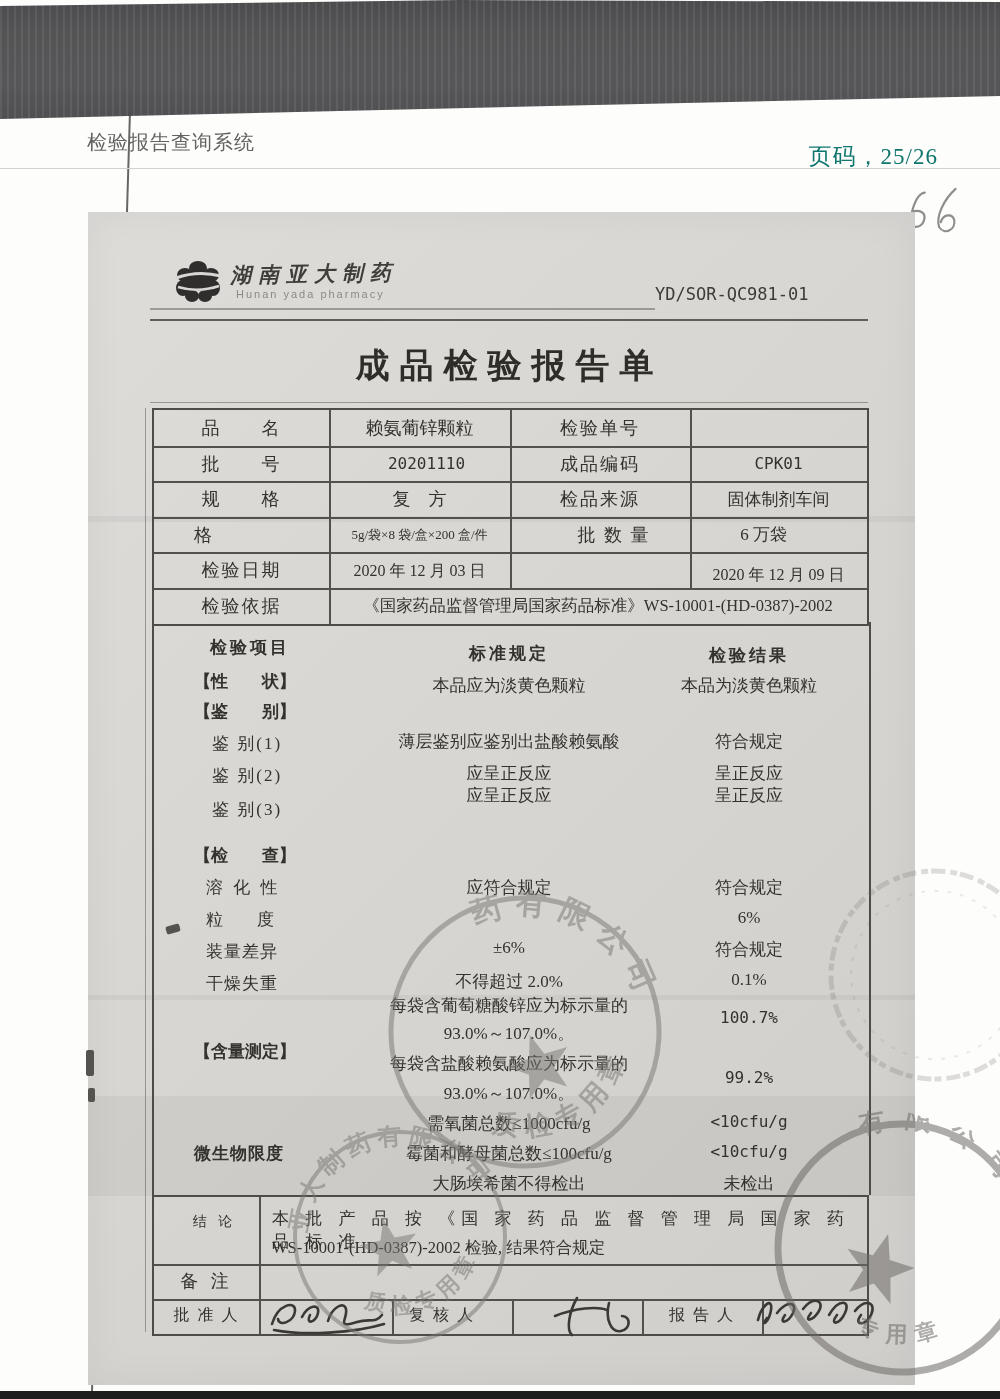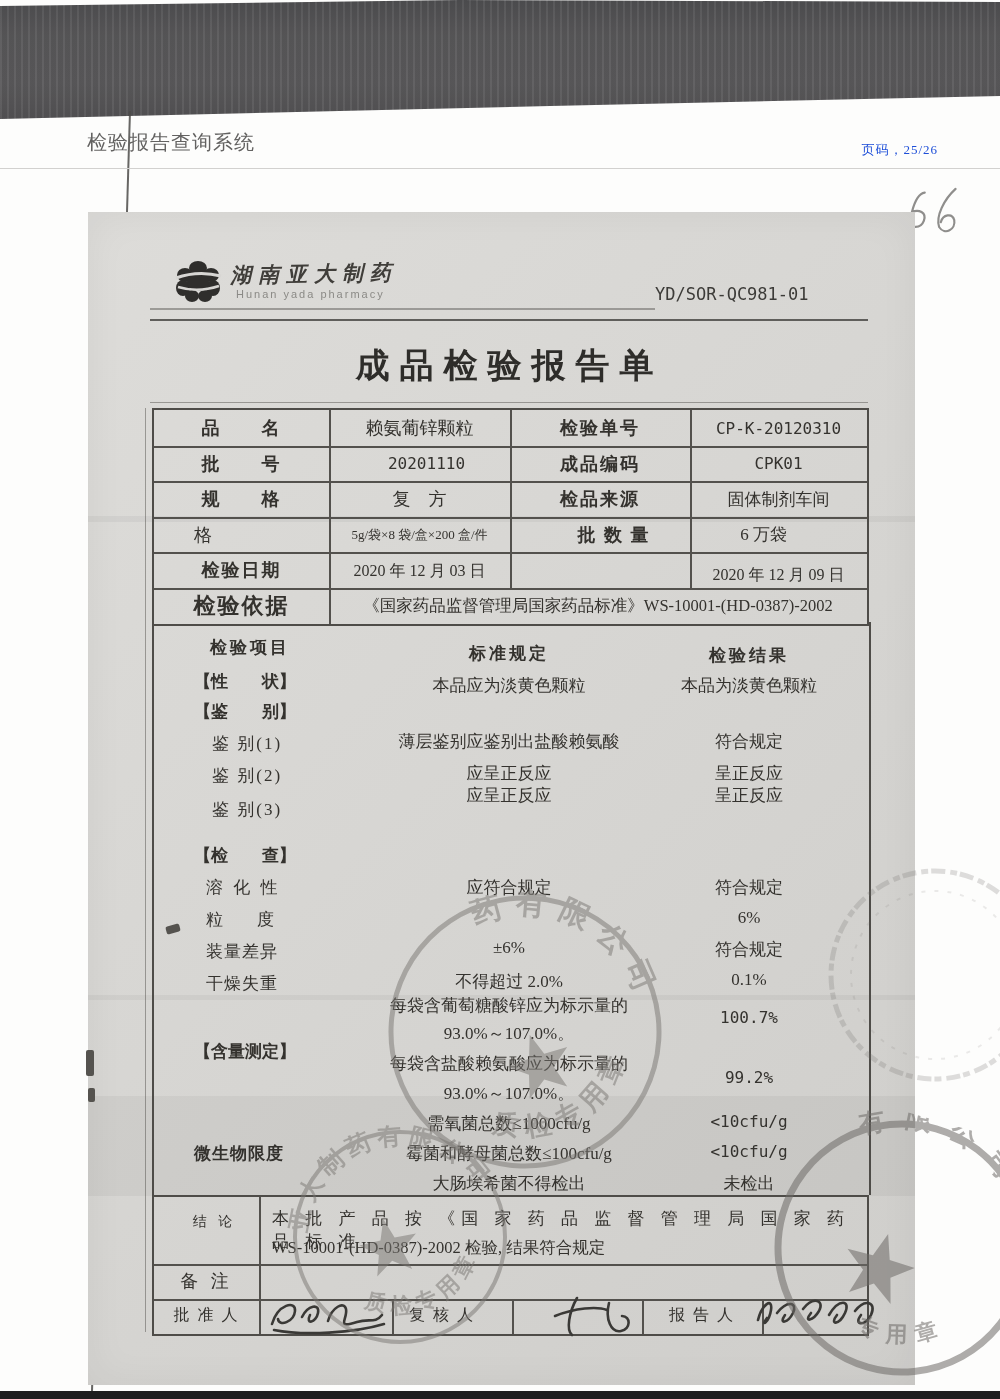--- a/index.html
+++ b/index.html
@@ -11,21 +11,21 @@
     clip-path:polygon(0 6px,46% 0,100% 2px,100% 96px,55% 106px,0 119px);}
   .scan-band-top:after{content:"";position:absolute;inset:0;
     background:repeating-linear-gradient(90deg,rgba(255,255,255,.05) 0 2px,rgba(0,0,0,.05) 2px 7px);}
   .scan-band-bottom{position:absolute;left:0;top:1391px;width:100%;height:8px;background:#1e1e1f;}
   .scan-vline{position:absolute;left:129px;top:111px;width:2px;height:1292px;background:#4c4b49;
     transform:rotate(1.7deg);transform-origin:top left;opacity:.85;}
   .header-rule{position:absolute;left:0;top:168px;width:1000px;height:1px;background:#d2d1cf;}
   .smudge{position:absolute;background:#55534f;border-radius:2px;}
   
   .sys-title{position:absolute;left:87px;top:129px;font-size:20px;color:#636261;letter-spacing:1px;}
-  .page-no{position:absolute;right:62px;top:141px;font-size:13px;color:#1d4ed8;letter-spacing:1px;}
+  .page-no{position:absolute;right:62px;top:141px;font-size:23px;color:#0f766e;letter-spacing:1px;}
   
   .paper{position:absolute;left:88px;top:212px;width:827px;height:1173px;
     background:linear-gradient(135deg,#dddcd9 0%,#d7d6d3 45%,#cfcecb 100%);
     box-shadow:inset 0 0 40px rgba(0,0,0,.05);}
   .streak{position:absolute;left:88px;width:827px;background:rgba(40,40,40,.05);}
   
   .logo{position:absolute;left:172px;top:258px;}
   .co-cn{position:absolute;left:230px;top:260px;font-size:21px;font-weight:bold;font-style:italic;
     letter-spacing:7px;color:#403e3a;transform:rotate(-1deg);}
   .co-en{position:absolute;left:236px;top:288px;font-size:11px;color:#8b8a86;letter-spacing:2px;
@@ -35,21 +35,21 @@
   .rule1{position:absolute;left:150px;top:308px;width:505px;height:2px;background:#716f6c;opacity:.6;}
   .rule2{position:absolute;left:150px;top:319px;width:718px;height:2px;background:#5f5e5b;}
   .doc-title{position:absolute;left:152px;top:343px;width:715px;text-align:center;
     font-size:34px;font-weight:bold;letter-spacing:10px;color:#2e2d2a;}
   
   .frame{position:absolute;border:2px solid #4e4c48;}
   .ghost-line{position:absolute;background:rgba(70,68,64,.45);}
   .cell{position:absolute;text-align:center;}
   .hline{position:absolute;left:0;height:2px;background:#53514d;width:100%;}
   .vline{position:absolute;top:0;width:2px;background:#53514d;}
-  .lbl{letter-spacing:2px;font-weight:bold;}
+  .lbl{letter-spacing:2px;}
   .mono{font-family:"DejaVu Sans Mono",monospace;}
   .items-box{position:absolute;left:152px;top:622px;width:715px;height:573px;
     border-left:2px solid #4e4c48;border-right:2px solid #4e4c48;}
   .it-item{position:absolute;left:40px;font-size:17px;}
   .it-std{position:absolute;left:150px;width:410px;text-align:center;font-size:17px;}
   .it-res{position:absolute;left:480px;width:230px;text-align:center;font-size:17px;}
   .bold{font-weight:bold;}
   
   .stamp{position:absolute;pointer-events:none;}
   .sig{position:absolute;}
@@ -113,42 +113,41 @@
     <div class="hline" style="top:107px"></div>
     <div class="hline" style="top:142px"></div>
     <div class="hline" style="top:178px"></div>
     <div class="vline" style="left:175px;height:214px"></div>
     <div class="vline" style="left:356px;height:178px"></div>
     <div class="vline" style="left:536px;height:178px"></div>
 
     <div class="cell lbl" style="left:0;top:1px;width:175px;height:35px;line-height:35px;font-size:18px">品　　名</div>
     <div class="cell" style="left:175px;top:1px;width:181px;height:35px;line-height:35px;font-size:18px">赖氨葡锌颗粒</div>
     <div class="cell lbl" style="left:356px;top:1px;width:180px;height:35px;line-height:35px;font-size:18px">检验单号</div>
-    <div class="cell mono" style="left:536px;top:1px;width:177px;height:35px;line-height:35px;font-size:16px">CP-K-20120310</div>
 
     <div class="cell lbl" style="left:0;top:37px;width:175px;height:34px;line-height:34px;font-size:18px">批　　号</div>
     <div class="cell mono" style="left:182px;top:37px;width:181px;height:34px;line-height:34px;font-size:16px">20201110</div>
     <div class="cell lbl" style="left:356px;top:37px;width:180px;height:34px;line-height:34px;font-size:18px">成品编码</div>
     <div class="cell mono" style="left:536px;top:37px;width:177px;height:34px;line-height:34px;font-size:16px">CPK01</div>
 
     <div class="cell lbl" style="left:0;top:72px;width:175px;height:35px;line-height:35px;font-size:18px">规　　格</div>
     <div class="cell" style="left:175px;top:72px;width:181px;height:35px;line-height:35px;font-size:18px">复　方</div>
     <div class="cell lbl" style="left:356px;top:72px;width:180px;height:35px;line-height:35px;font-size:18px">检品来源</div>
     <div class="cell" style="left:536px;top:72px;width:177px;height:35px;line-height:35px;font-size:17px">固体制剂车间</div>
 
     <div class="cell" style="left:40px;top:108px;width:80px;height:34px;line-height:34px;font-size:18px;text-align:left">格</div>
     <div class="cell" style="left:175px;top:108px;width:181px;height:34px;line-height:34px;font-size:13px">5g/袋×8 袋/盒×200 盒/件</div>
     <div class="cell lbl" style="left:356px;top:108px;width:208px;height:34px;line-height:34px;font-size:18px">批 数 量</div>
     <div class="cell" style="left:536px;top:108px;width:147px;height:34px;line-height:34px;font-size:17px">6 万袋</div>
 
     <div class="cell lbl" style="left:0;top:143px;width:175px;height:35px;line-height:35px;font-size:18px">检验日期</div>
     <div class="cell" style="left:175px;top:143px;width:181px;height:35px;line-height:35px;font-size:16px">2020 年 12 月 03 日</div>
     <div class="cell" style="left:536px;top:148px;width:177px;height:34px;line-height:34px;font-size:16px">2020 年 12 月 09 日</div>
 
-    <div class="cell lbl" style="left:0;top:179px;width:175px;height:34px;line-height:34px;font-size:22px">检验依据</div>
+    <div class="cell lbl" style="left:0;top:179px;width:175px;height:34px;line-height:34px;font-size:18px">检验依据</div>
     <div class="cell" style="left:175px;top:179px;width:538px;height:34px;line-height:34px;font-size:16.5px">《国家药品监督管理局国家药品标准》WS-10001-(HD-0387)-2002</div>
   </div>
 
   <div class="items-box">
     <div class="it-item bold" style="top:14px;left:56px;letter-spacing:3px">检验项目</div>
     <div class="it-std bold" style="top:20px;letter-spacing:3px">标准规定</div>
     <div class="it-res bold" style="top:22px;letter-spacing:3px">检验结果</div>
 
     <div class="it-item bold" style="top:48px">【性　　状】</div>
     <div class="it-std" style="top:52px">本品应为淡黄色颗粒</div>

